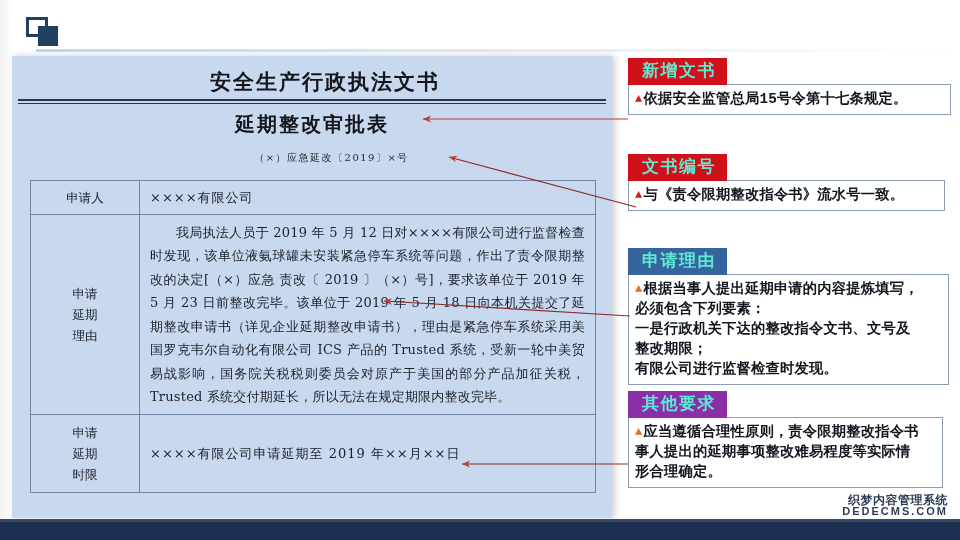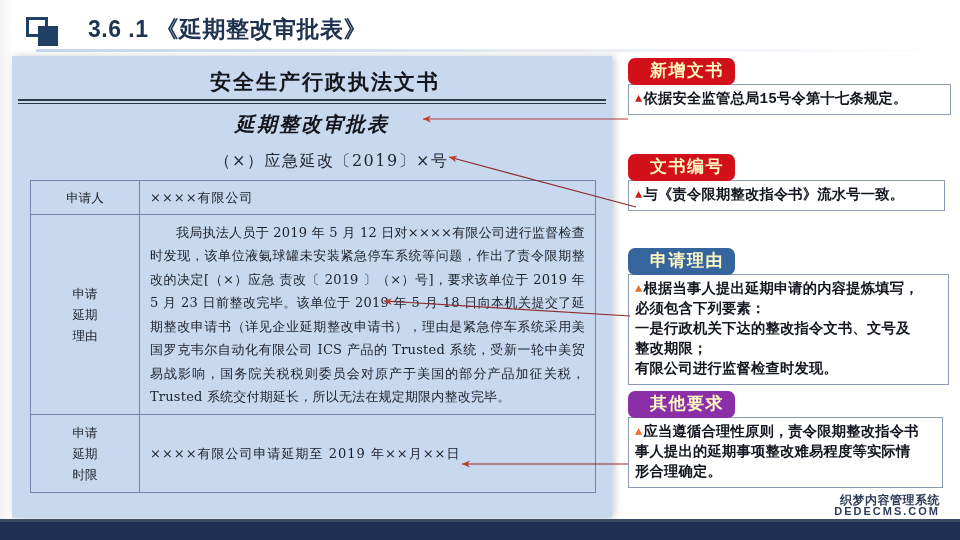--- a/index.html
+++ b/index.html
@@ -110,29 +110,28 @@
   .doc-title-sub {
     position: absolute;
     left: 0; top: 55px;
     width: 600px;
     text-align: center;
     font-family: "DejaVu Serif", "Liberation Serif", serif;
     font-size: 20px;
     font-weight: bold;
     color: #14161c;
     letter-spacing: 2px;
-    font-style: italic;
   }
   .doc-docnum {
     position: absolute;
     left: 0; top: 95px;
     width: 639px;
     text-align: center;
     font-family: "DejaVu Serif", "Liberation Serif", serif;
-    font-size: 16px;
+    font-size: 10px;
     color: #232730;
     letter-spacing: 1.5px;
   }
 
   
   #doc-table {
     position: absolute;
     left: 18px; top: 124px;
     width: 566px;
     border-collapse: collapse;
@@ -173,27 +172,26 @@
 
   
   #annotations {
     position: absolute;
     left: 628px; top: 58px;
     width: 332px; height: 470px;
   }
   .ann { position: absolute; width: 330px; }
   .ann-tag {
     display: inline-block;
-    padding: 3px 11px 4px 22px;
+    padding: 3px 11px 4px 14px;
     font-size: 17px;
     font-weight: bold;
-    color: #fef9c3;
+    color: #5eead4;
     letter-spacing: 1.5px;
     line-height: 1.15;
-    border-radius: 7px;
   }
   .ann-body {
     margin-top: -1px;
     border: 1px solid #8d9cb5;
     background: #ffffff;
     padding: 4px 3px 5px 6px;
     font-size: 14.3px;
     font-weight: bold;
     line-height: 20px;
     color: #12161f;
@@ -221,21 +219,21 @@
   #leaders {
     position: absolute;
     left: 0; top: 0;
     width: 960px; height: 540px;
     pointer-events: none;
   }
 
   
   #watermark {
     position: absolute;
-    right: 20px; bottom: 22px;
+    right: 12px; bottom: 22px;
     text-align: right;
     line-height: 1.05;
   }
   #watermark .wm-cn {
     font-size: 12px;
     font-weight: bold;
     color: #2e3d57;
     letter-spacing: 0.5px;
   }
   #watermark .wm-en {
@@ -262,21 +260,20 @@
 </head>
 <body>
 
 <div id="slide">
 
   <div id="header">
     <div class="hdr-icon">
       <div class="sq-outline"></div>
       <div class="sq-filled"></div>
     </div>
-    <div id="header-title">3.6 .1 《延期整改审批表》</div>
     <div id="header-underline"></div>
   </div>
 
   <div id="doc-panel">
     <div id="doc-inner">
 
       <div class="doc-title-main">安全生产行政执法文书</div>
       <div class="doc-rule thick"></div>
       <div class="doc-rule thin"></div>
       <div class="doc-title-sub">延期整改审批表</div>

